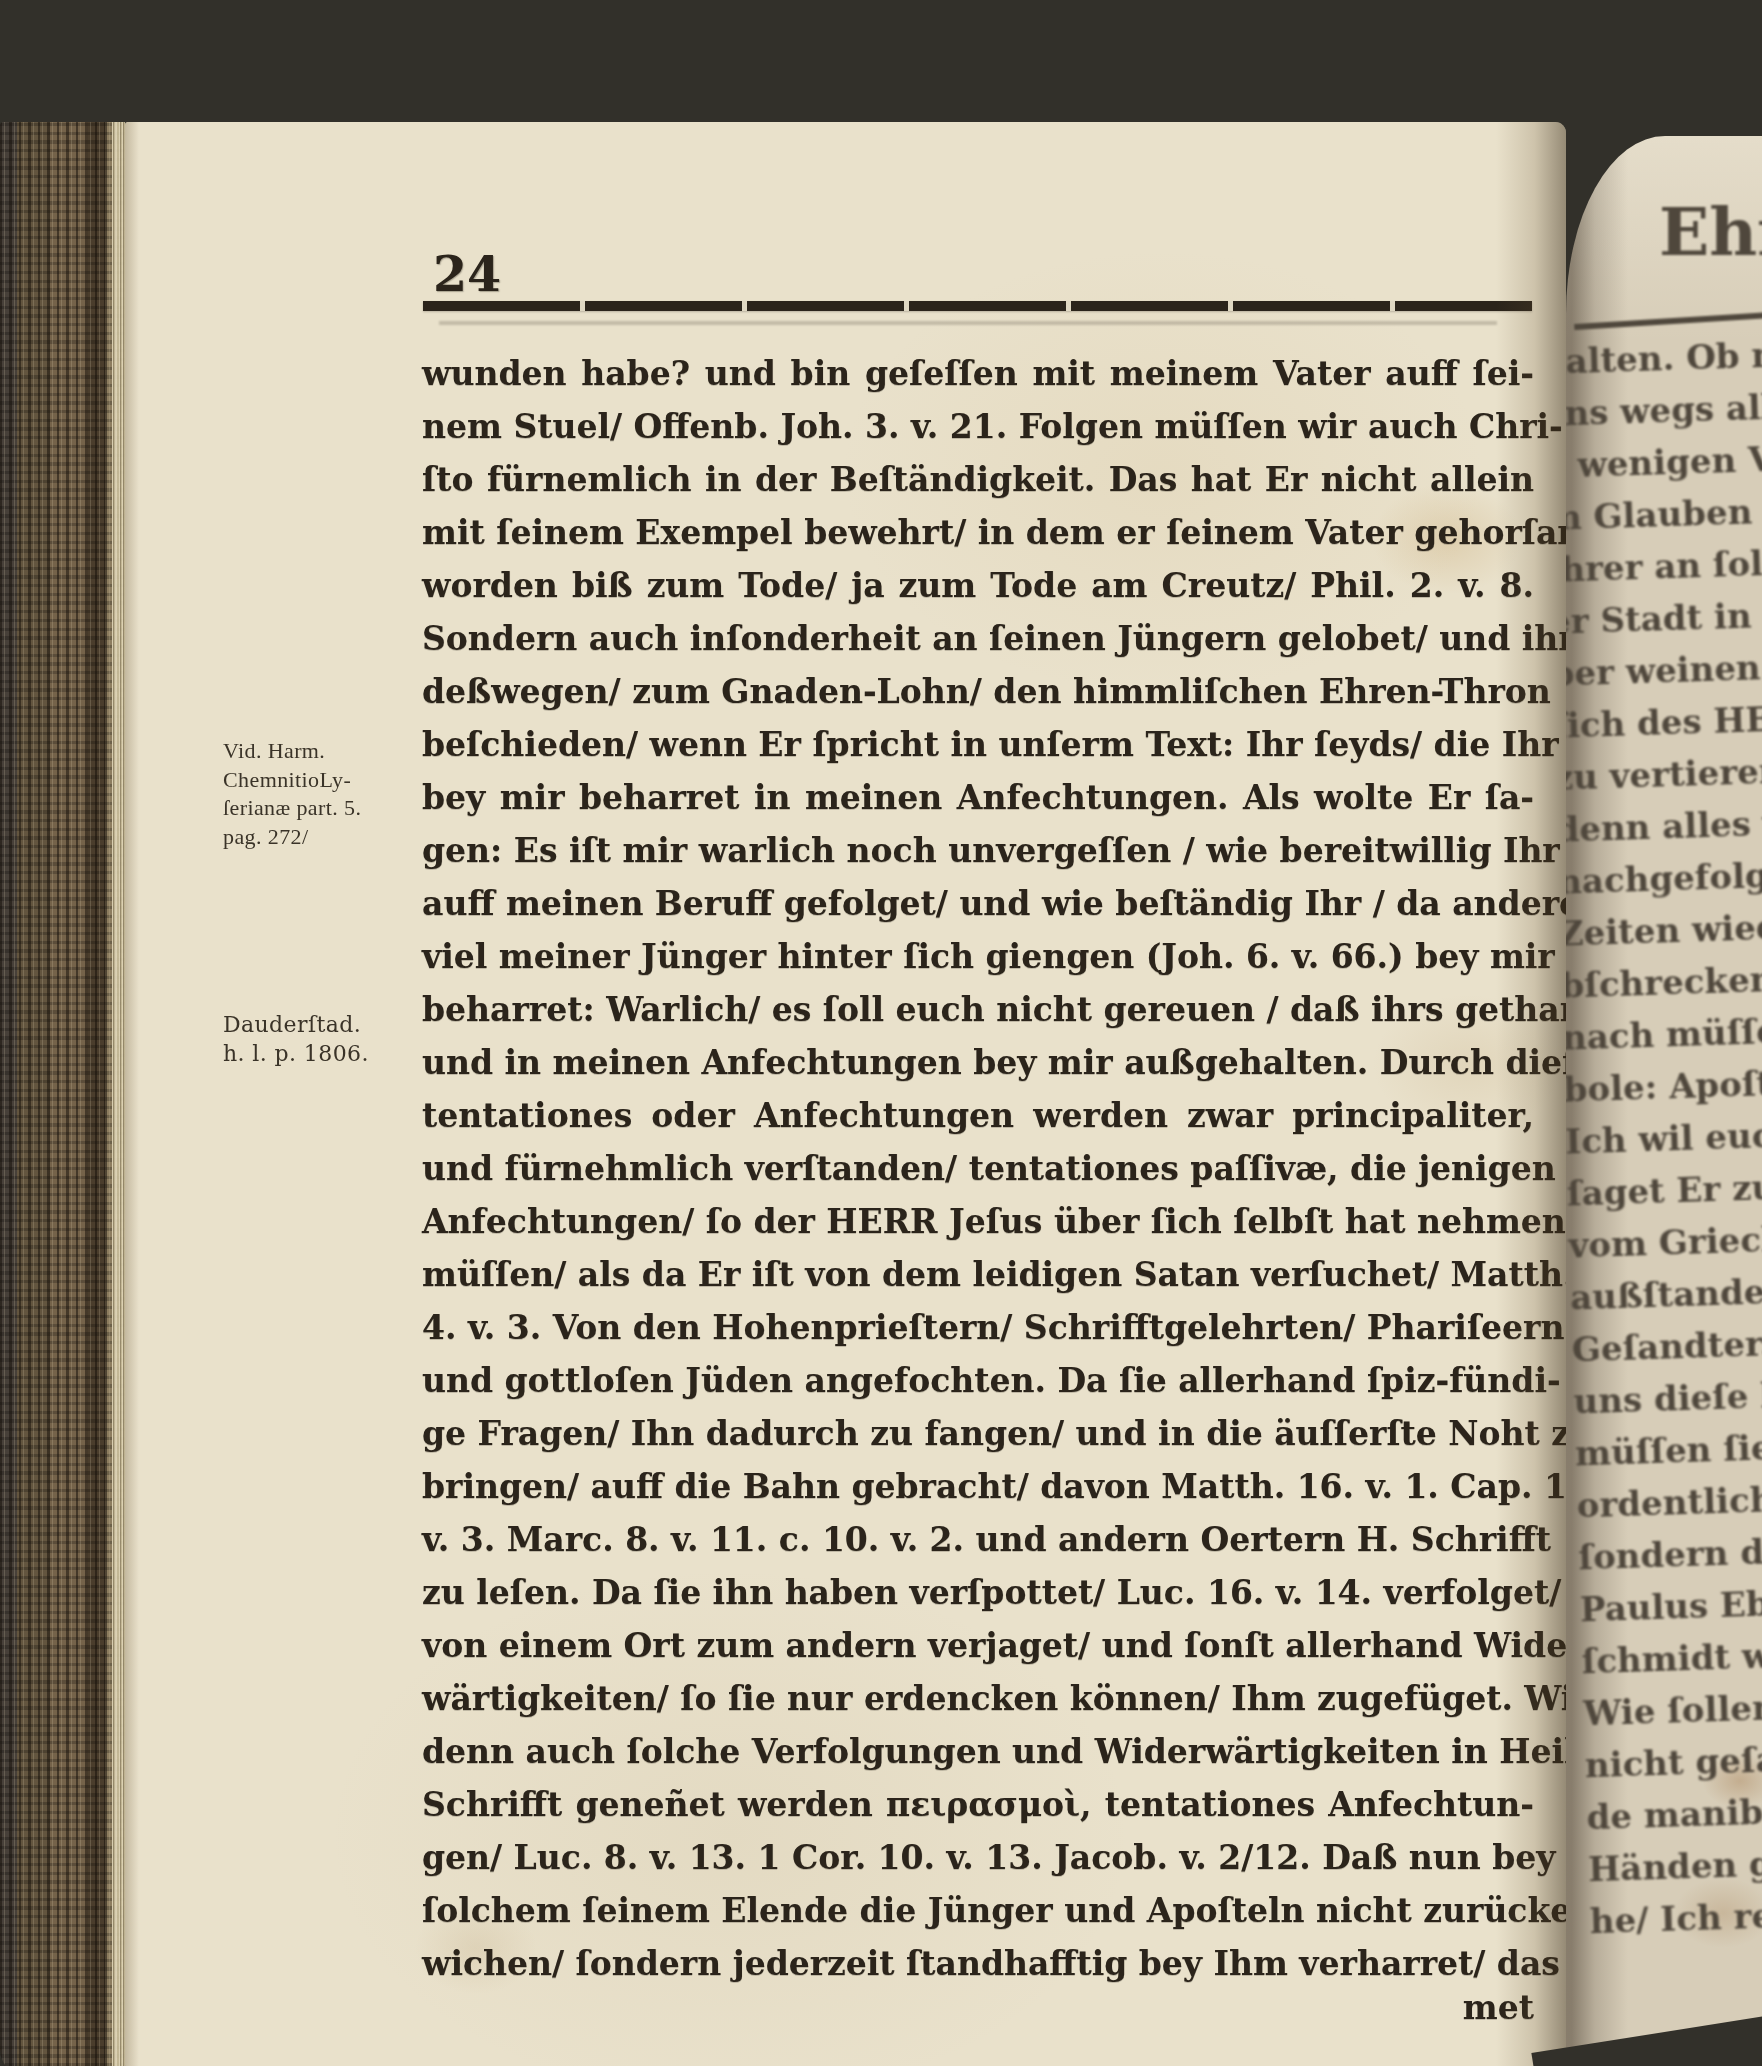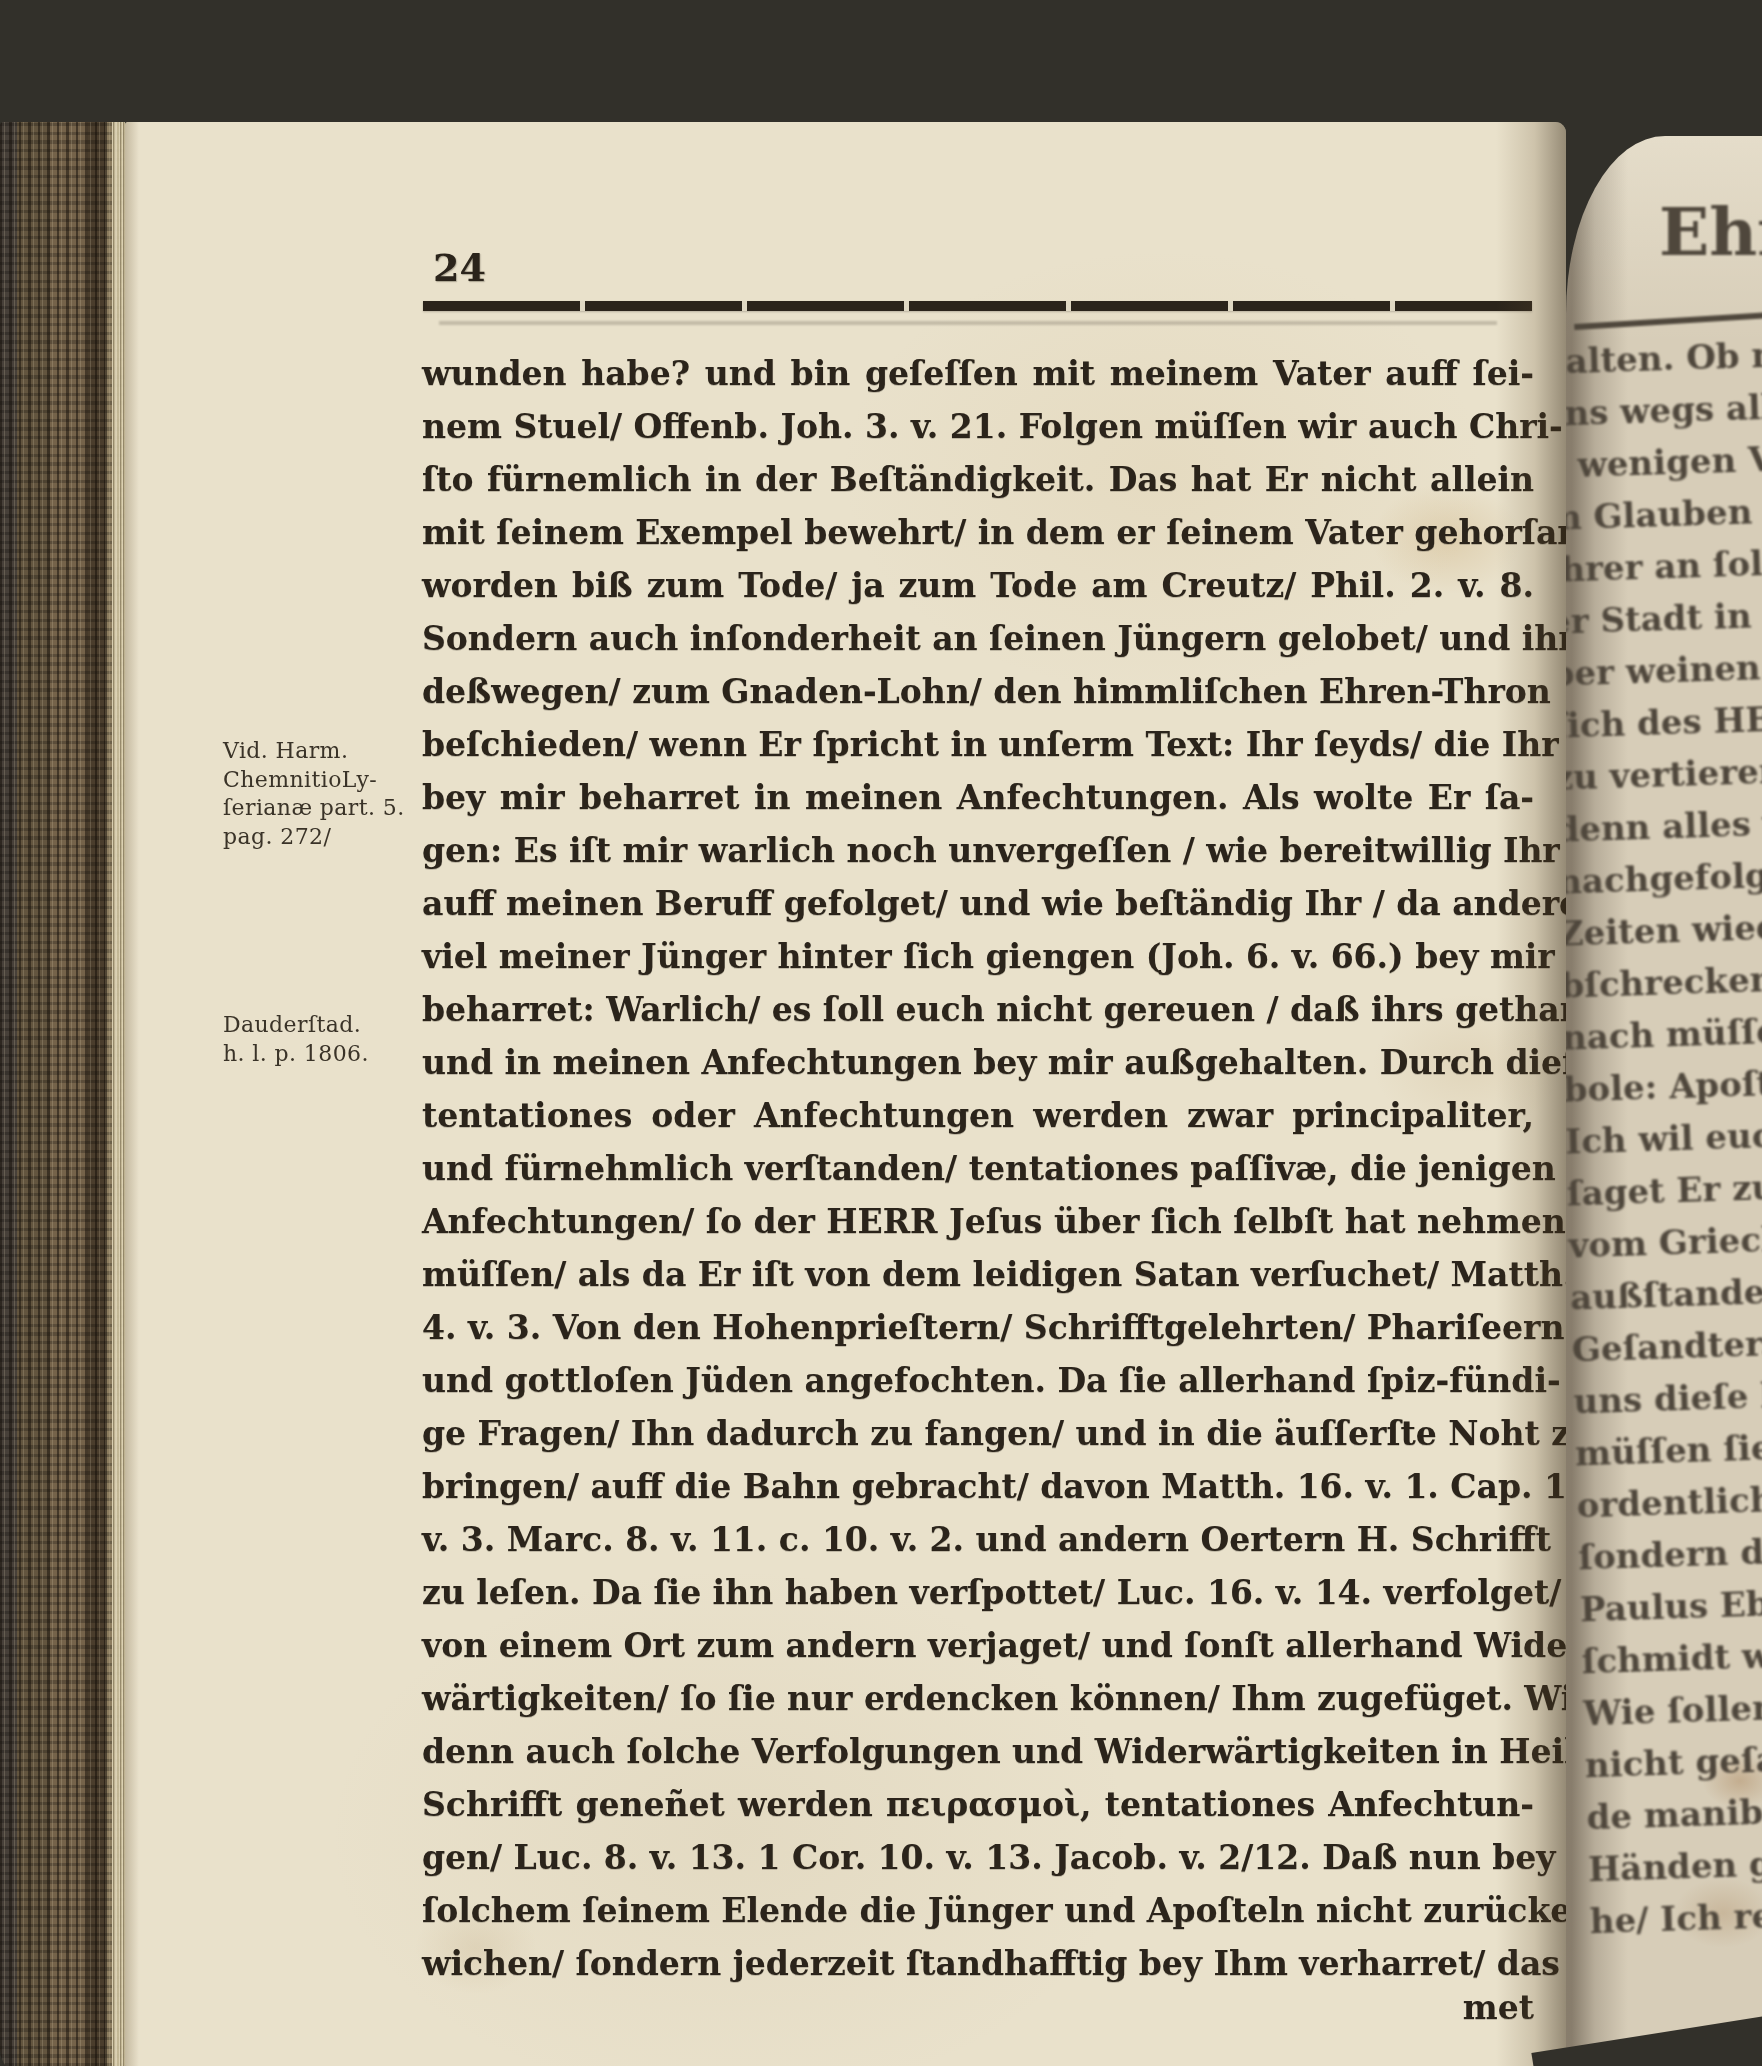--- a/index.html
+++ b/index.html
@@ -39,21 +39,21 @@
     background:linear-gradient(90deg,rgba(110,92,58,.30),rgba(0,0,0,0));
     border-radius:2.5px 0 0 4.1px;pointer-events:none;
   }
   .page::after{ 
     content:"";position:absolute;right:0;top:0;bottom:0;width:70px;
     background:linear-gradient(90deg,rgba(0,0,0,0),rgba(96,76,44,.20) 55%,rgba(58,44,24,.48));
     border-radius:0 10.7px 9px 0;pointer-events:none;
   }
   .pagenum{
     position:absolute;left:308px;top:123px;
-    font-size:38px;font-weight:700;color:var(--ink,#2b241b);
+    font-size:49px;font-weight:700;color:var(--ink,#2b241b);
     text-shadow:0.8px 0.8px 1.2px rgba(43,36,27,.35);
   }
   .title{
     position:absolute;left:709px;top:104px;
     font-size:68px;font-weight:700;color:var(--ink,#2b241b);letter-spacing:1.7px;
     text-shadow:2.9px 2.1px 5.8px rgba(43,36,27,.55), -2.1px 1.2px 4.1px rgba(43,36,27,.35);
   }
   .rule{
     position:absolute;left:298px;top:179px;width:1109px;height:9.5px;
     background:
@@ -72,21 +72,21 @@
     text-align:justify;text-align-last:justify;
     text-shadow:0 0.8px 0.4px rgba(43,36,27,.22), 0.4px 0 0.4px rgba(43,36,27,.14);
     white-space:nowrap;
   }
   .catchword{
     position:absolute;left:297px;top:1866px;width:1112px;text-align:right;
     font-size:33px;font-weight:700;color:var(--ink,#2b241b);
     text-shadow:0 0.8px 0.4px rgba(43,36,27,.22);
   }
   .marginnote{position:absolute;color:var(--margin-ink,#3a3328);}
-  .mn1{left:98px;top:615px;width:201px;}
+  .mn1{left:98px;top:615px;width:201px;font-family:Liberation Serif, serif;}
   .mn2{left:98px;top:889px;width:219px;}
   .mn-line{font-size:22px;line-height:28.5px;letter-spacing:0.4px;}
   
   .sliver{
     position:absolute;left:1566px;top:136px;width:196px;height:1917px;
     overflow:hidden;
     border-top-left-radius:99px 178px;
     background-color:var(--facing-paper,#d7cdb8);
     background-image:
       radial-gradient(54px 39px at 174px 1645px, rgba(150,100,50,.30), rgba(0,0,0,0) 70%),

